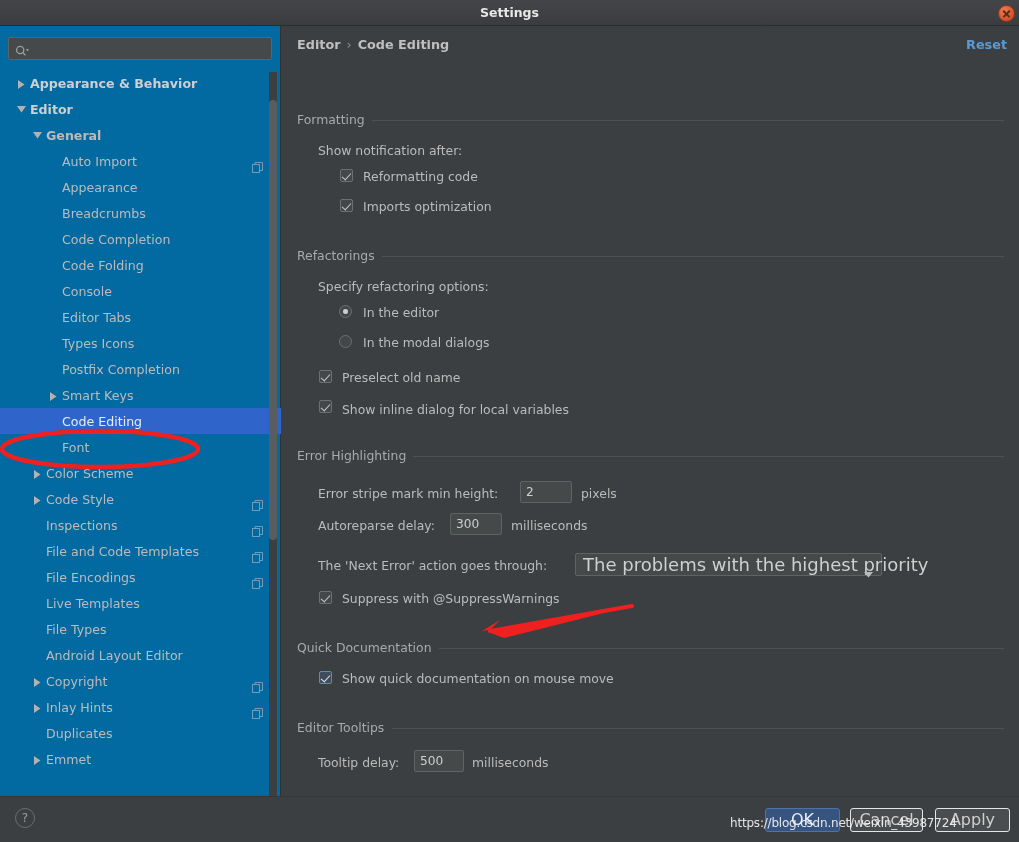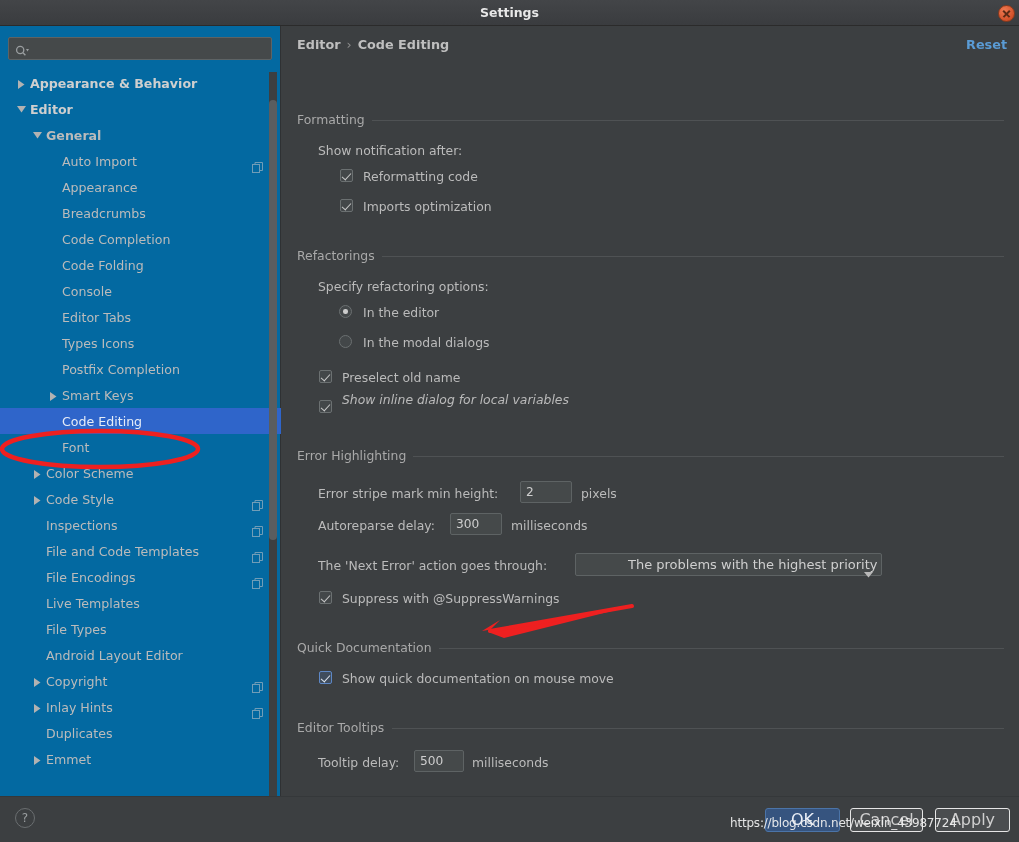--- a/index.html
+++ b/index.html
@@ -141,21 +141,21 @@
     color: #cfcfcf; font-size: 12.2px; padding: 0 5px; line-height: 20px;
     font-family: "DejaVu Sans", "Liberation Sans", sans-serif; outline: none;
   }
 
   .combo {
     position: absolute; height: 23px; background: #45494a;
     border: 1px solid #5e6364; border-radius: 2px;
   }
   .combo-text {
     position: absolute; left: 7px; top: 0; height: 21px; line-height: 21px;
-    font-size: 13px; color: #cfcfcf; white-space: nowrap; margin-left: 45px;
+    font-size: 18px; color: #cfcfcf; white-space: nowrap;
   }
   .combo-arrow { position: absolute; right: 8px; top: 9px; }
 
   
   .bottombar {
     position: absolute; left: 0; top: 796px; width: 1019px; height: 46px;
     background: #3c3f41; border-top: 1px solid #35383a;
   }
   .help-btn {
     position: absolute; left: 15px; top: 11px; width: 20px; height: 20px;
@@ -316,21 +316,21 @@
 
     <div class="lbl" style="left:36px; top:211px;">Specify refactoring options:</div>
     <div class="radio on" style="left:57px; top:237px;"></div>
     <div class="lbl" style="left:81px; top:237px;">In the editor</div>
     <div class="radio" style="left:57px; top:267px;"></div>
     <div class="lbl" style="left:81px; top:267px;">In the modal dialogs</div>
 
     <div class="cb on" style="left:37px; top:302px;"></div>
     <div class="lbl" style="left:60px; top:302px;">Preselect old name</div>
     <div class="cb on" style="left:37px; top:332px;"></div>
-    <div class="lbl" style="left:60px; top:324px;font-style:italic;">Show inline dialog for local variables</div>
+    <div class="lbl" style="left:60px; top:334px;">Show inline dialog for local variables</div>
 
     <div class="sec-title" style="left:15px; top:380px;">Error Highlighting</div>
     <div class="sec-rule" style="top:388px; left:118px; width:604px;"></div>
 
     <div class="lbl" style="left:36px; top:418px;">Error stripe mark min height:</div>
     <input class="txtfield" style="left: 238px; top: 413px; width: 52px;" value="2">
     <div class="lbl" style="left:299px; top:418px;">pixels</div>
 
     <div class="lbl" style="left:36px; top:450px;">Autoreparse delay:</div>
     <input class="txtfield" style="left: 168px; top: 445px; width: 52px;" value="300">

